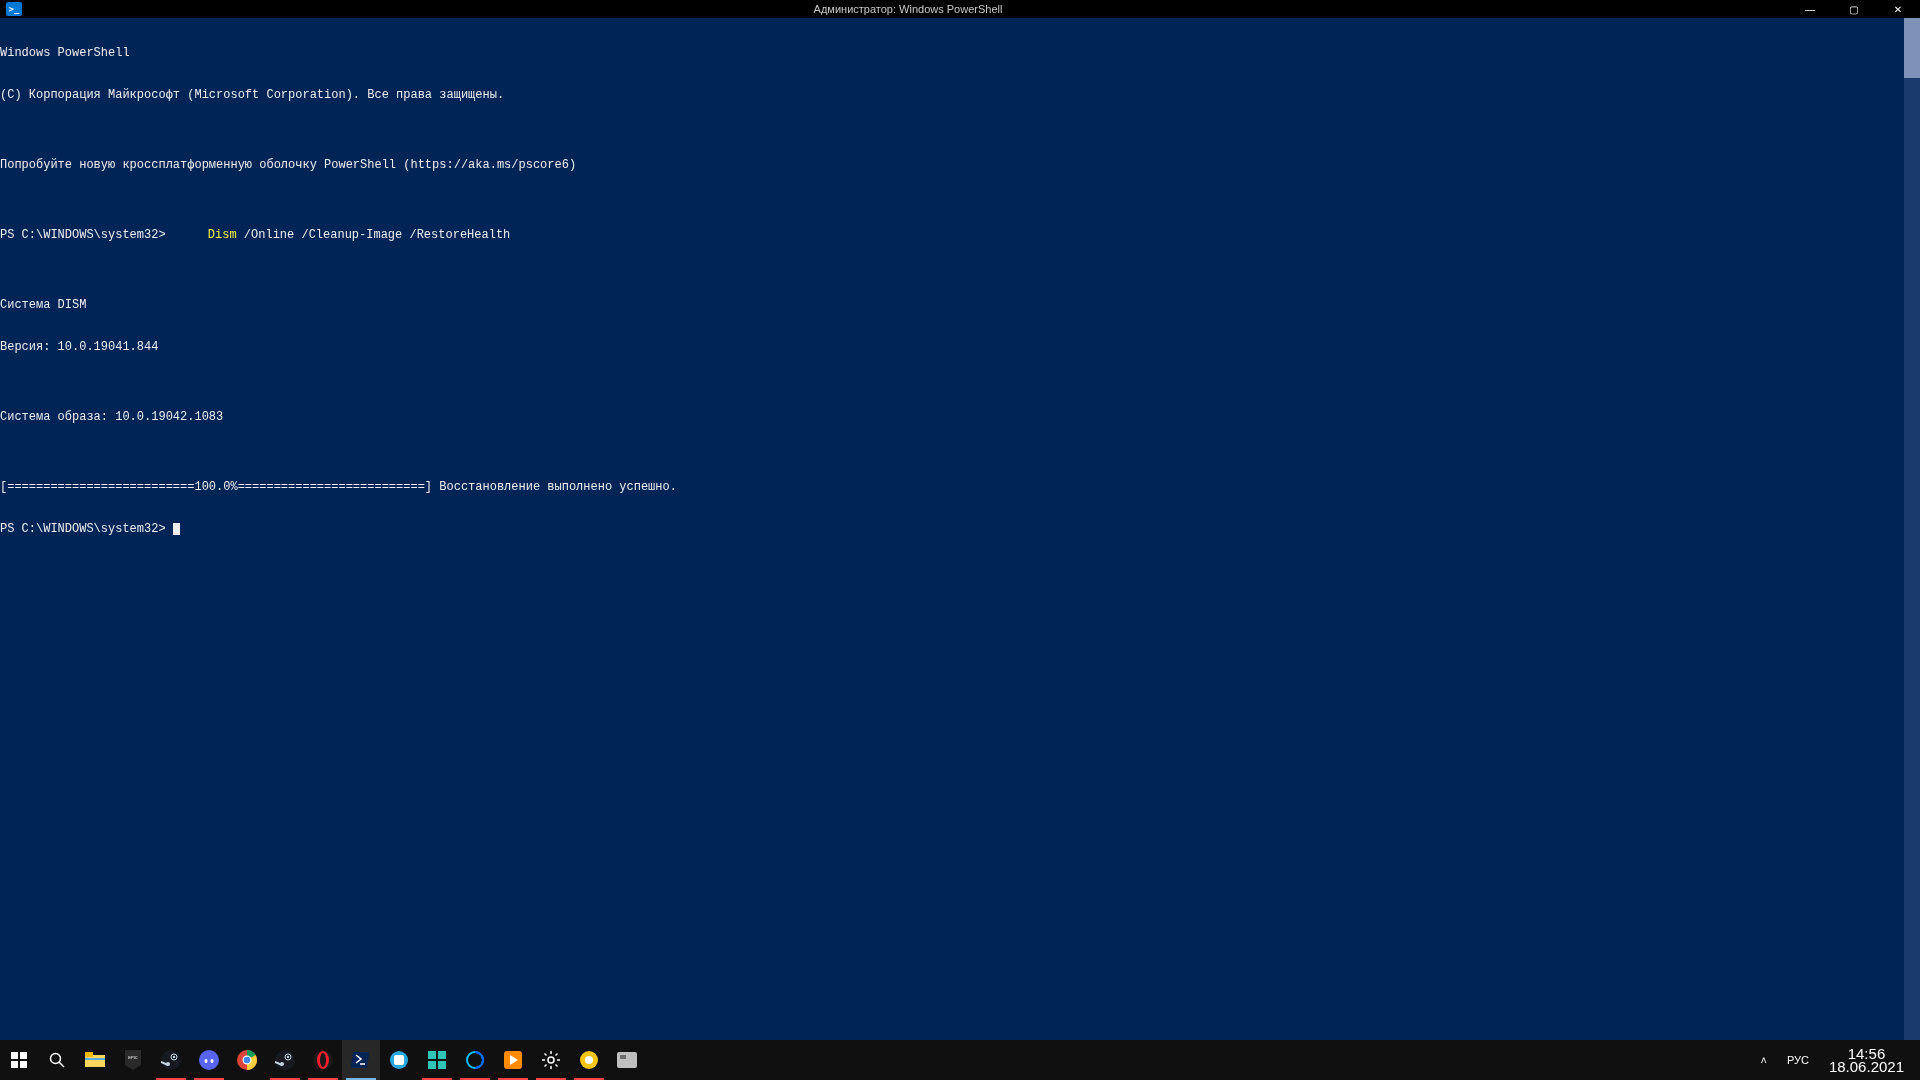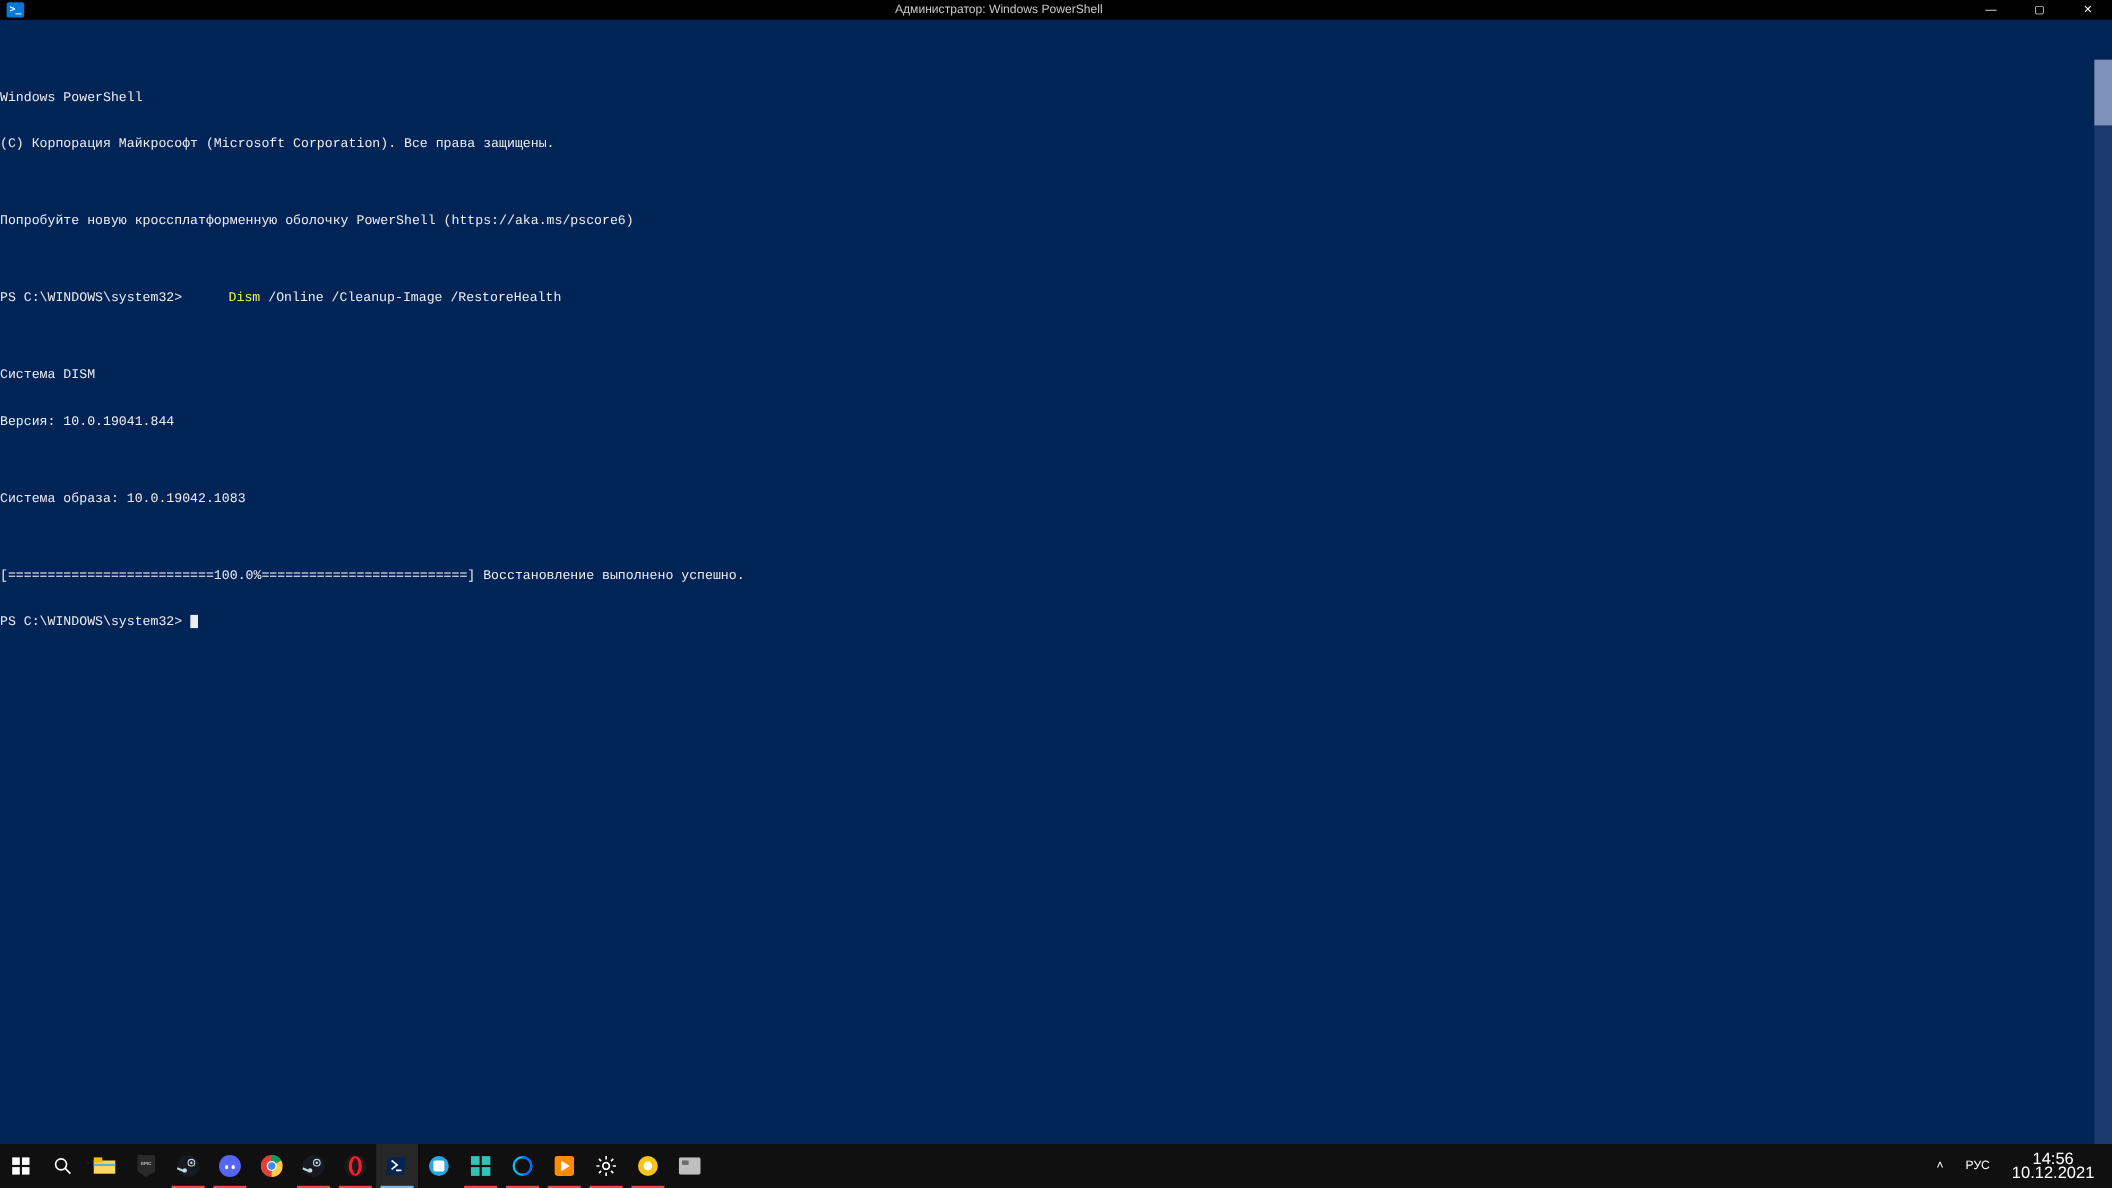--- a/index.html
+++ b/index.html
@@ -2,21 +2,21 @@
 <html><head>
 <meta charset="utf-8">
 <style>
   * { margin: 0; padding: 0; box-sizing: border-box; }
   html, body { width: 1920px; height: 1080px; overflow: hidden; font-family: "Segoe UI", Tahoma, sans-serif; background: #000; }
   .window { width: 1920px; height: 1040px; background: #012456; position: relative; }
   .titlebar { height: 18px; background: #000; display: flex; align-items: center; color: #c8c8c8; font-size: 11px; }
   .titlebar .ps-icon { width: 16px; height: 14px; background: #0078d7; color: #fff; display: flex; align-items: center; justify-content: center; font-size: 9px; font-weight: bold; margin: 0 6px; border-radius: 2px; font-family: Consolas, monospace;}
   .titlebar .title { flex: 1; text-align: center; }
   .titlebar .winbtn { width: 44px; height: 18px; display: flex; align-items: center; justify-content: center; color: #fff; font-size: 10px; cursor: pointer; }
-  .console { width: 100%; height: calc(100% - 18px); padding: 0; font-family: Consolas, "Courier New", monospace; font-size: 12px; line-height: 14px; color: #eeedf0; white-space: pre; overflow: hidden; position: relative; margin-top: 36px; }
+  .console { width: 100%; height: calc(100% - 18px); padding: 0; font-family: Consolas, "Courier New", monospace; font-size: 12px; line-height: 14px; color: #eeedf0; white-space: pre; overflow: hidden; position: relative; }
   .console .scrollbar { position: absolute; right: 0; top: 0; width: 16px; height: 100%; background: #1a3a6e; }
   .console .scrollbar .thumb { position: absolute; top: 0; width: 100%; height: 60px; background: #7e91b6; }
   .line { padding-left: 0; }
   .cmd-yellow { color: #f5f543; padding-left: 35px; }
   .taskbar { position: absolute; bottom: 0; left: 0; width: 1920px; height: 40px; background: #101010; display: flex; align-items: center; color: #fff; font-size: 12px; }
   .taskbar .tb-item { width: 38px; height: 40px; display: flex; align-items: center; justify-content: center; cursor: pointer; position: relative; }
   .taskbar .tb-item.active { background: #272727; }
   .taskbar .tb-spacer { flex: 1; }
   .taskbar .tb-under { position: absolute; bottom: 0; left: 4px; right: 4px; height: 2px; background: #76b9ed; }
   .taskbar .tb-under.red { background: #ff4444; }
@@ -214,16 +214,16 @@
       </svg>
   </div>
 
   <div class="tb-spacer"></div>
 
   <div class="systray">
     <div class="chev">˄</div>
     <div class="lang">РУС</div>
     <div class="clock">
       <div>14:56</div>
-      <div>10.12.2021</div>
+      <div>18.06.2021</div>
     </div>
   </div>
 </div>
 
 </body></html>

